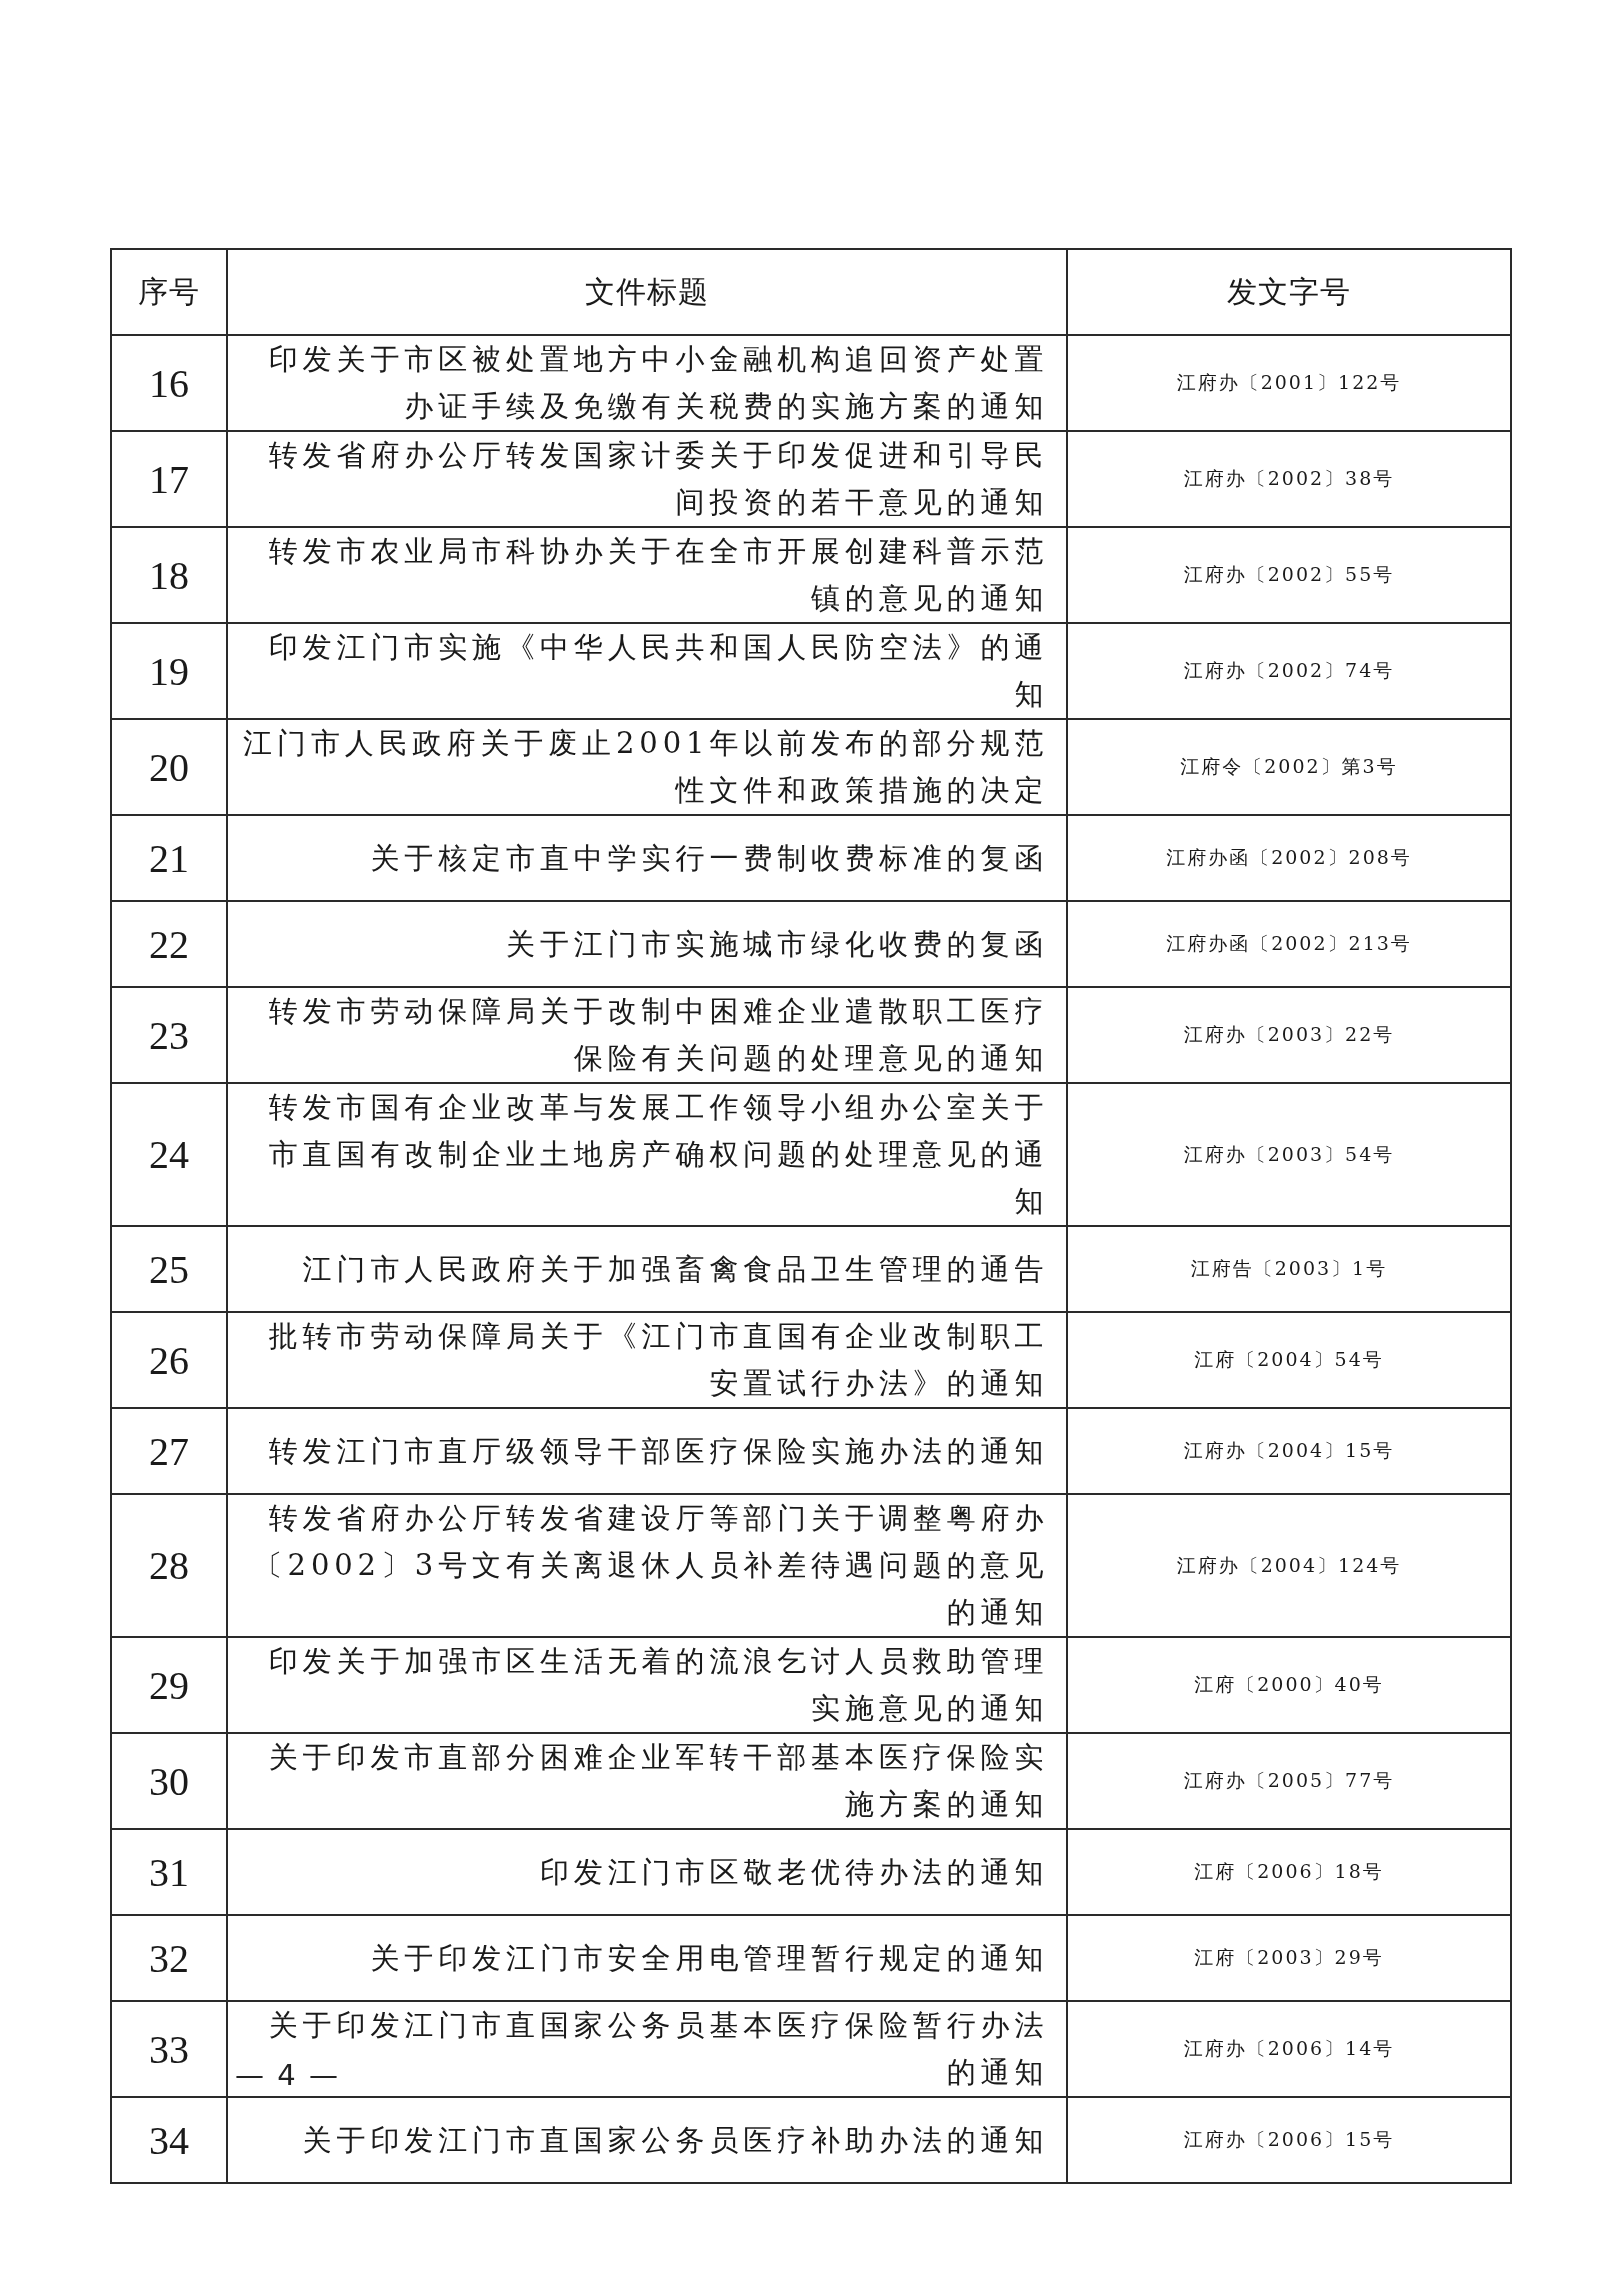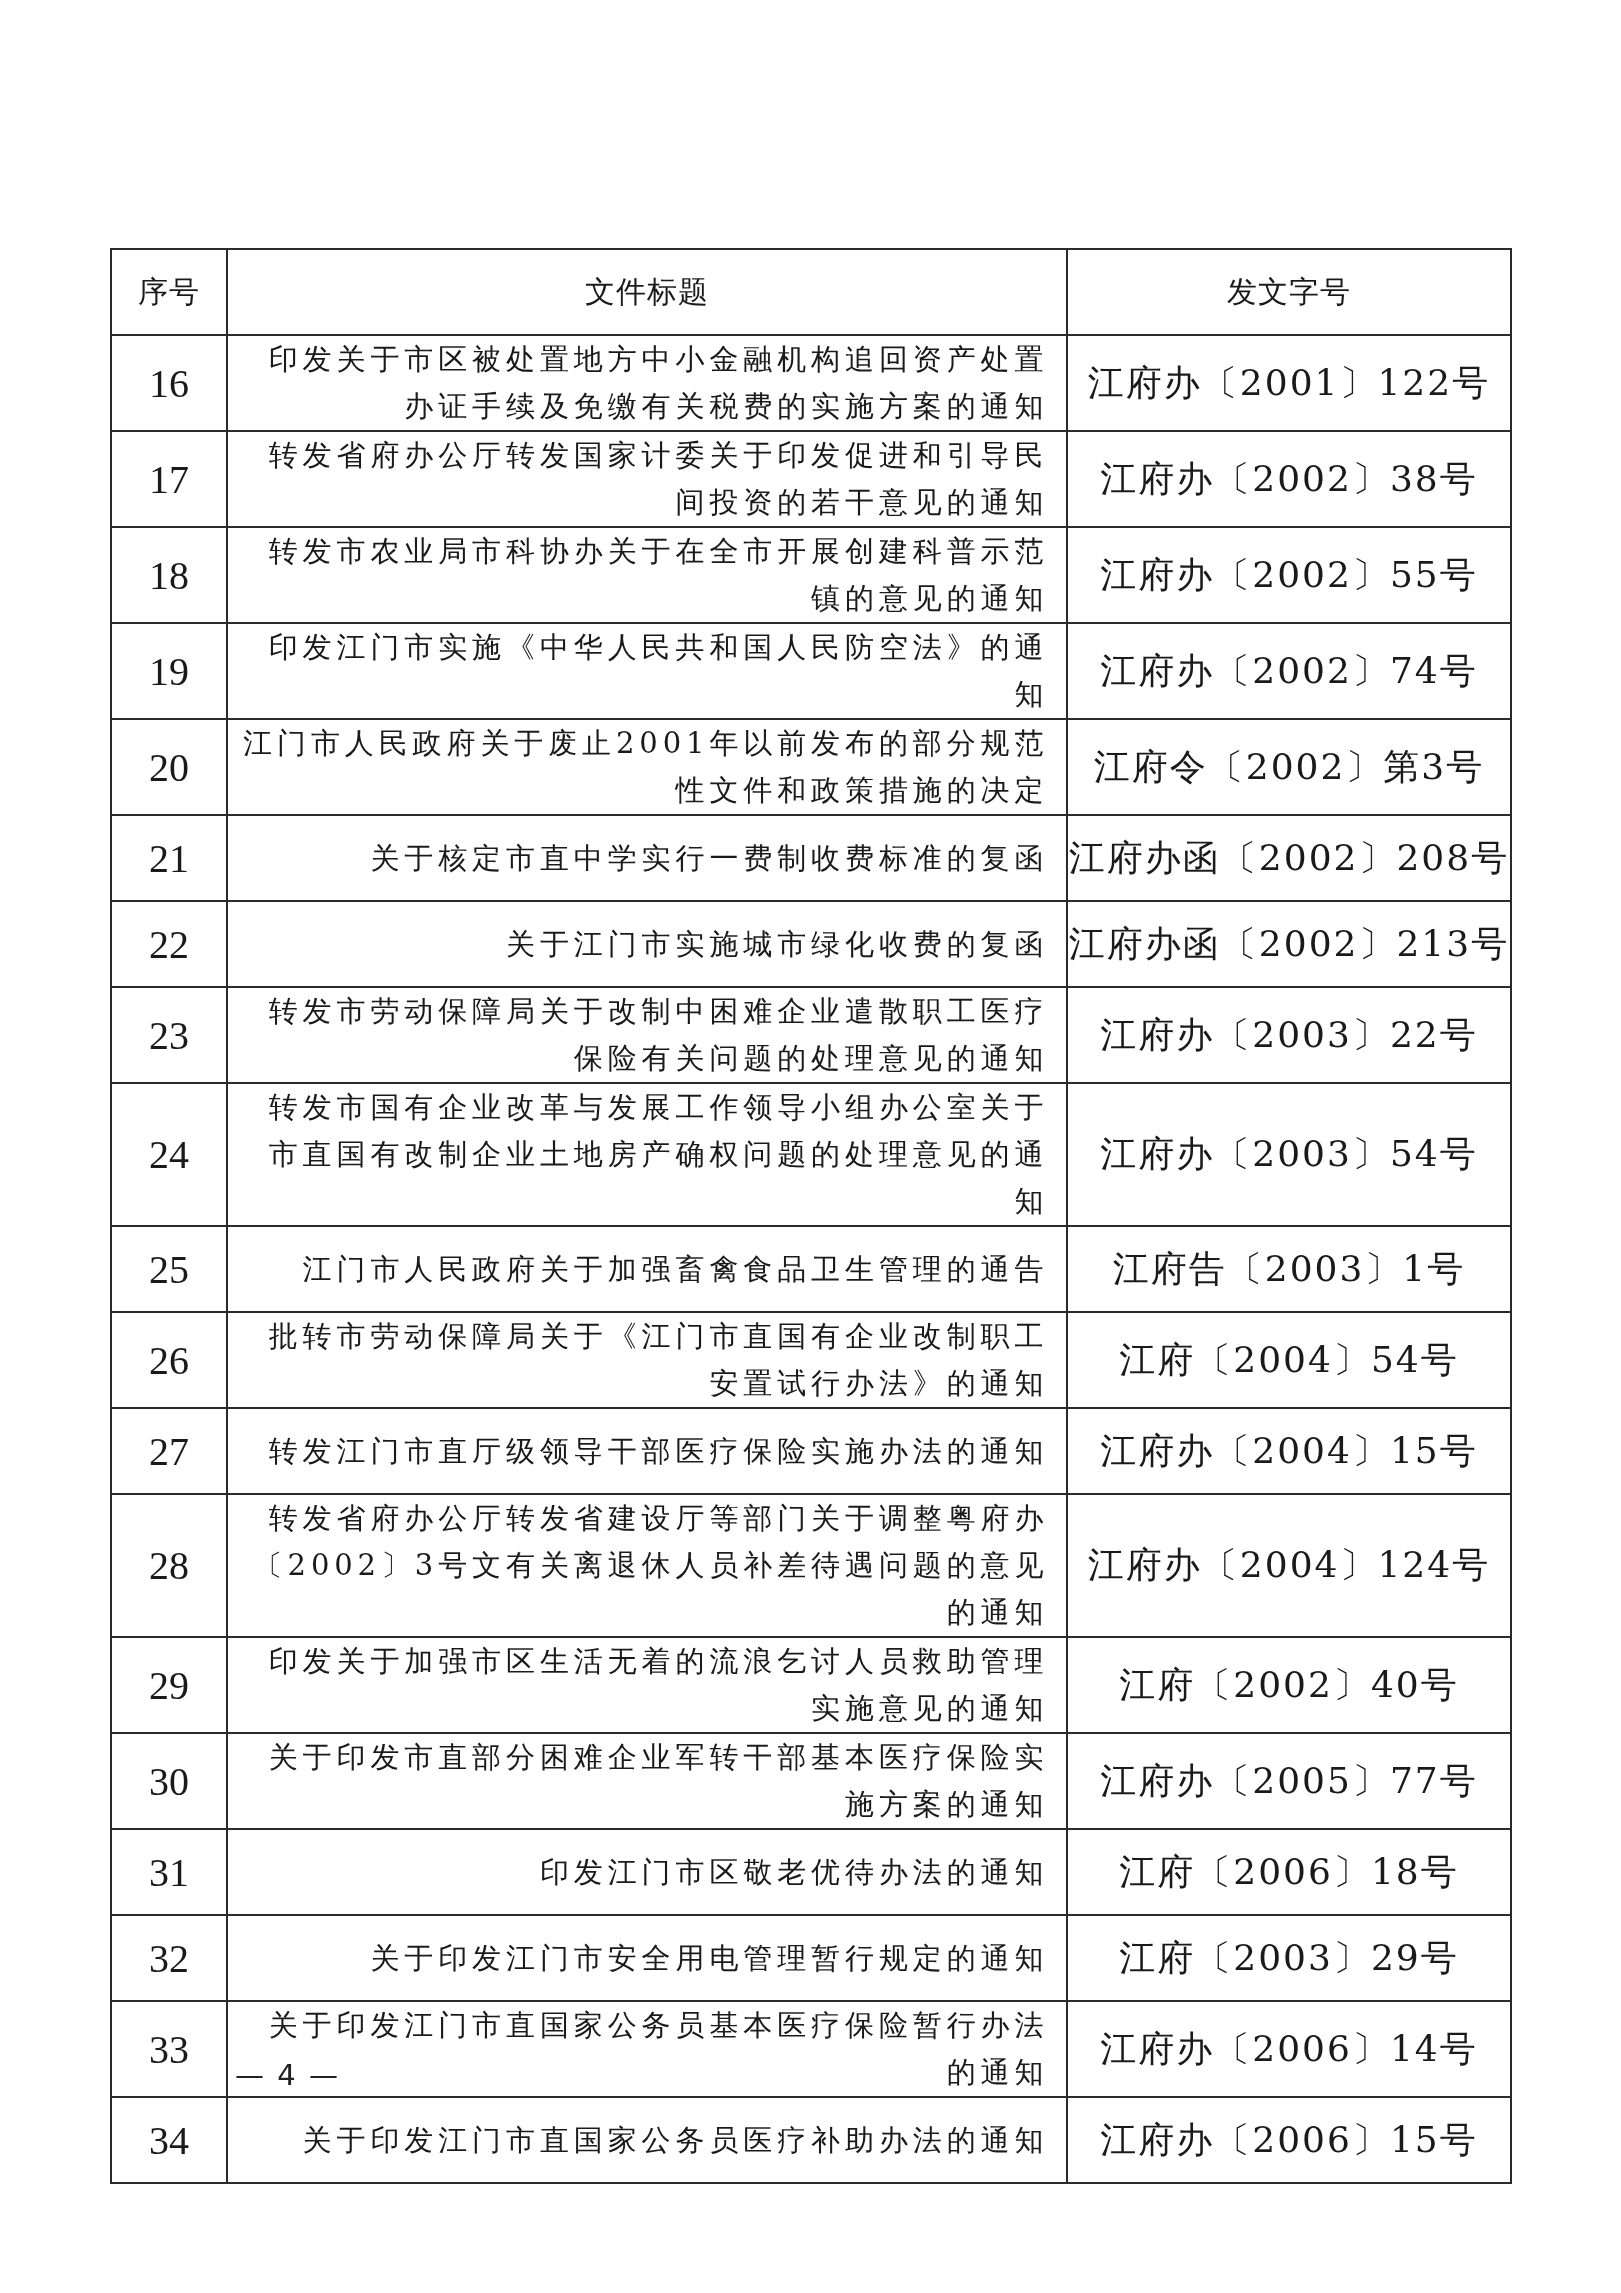--- a/index.html
+++ b/index.html
@@ -57,21 +57,21 @@
     }
     td.title {
       padding: 0 17.6px 0 13.7px !important;
       font-size: 29px;
       line-height: 47px;
       letter-spacing: 4.9px;
       text-align: right;
     }
     td.docno {
       text-align: center;
-      font-size: 36px;
+      font-size: 19px;
       letter-spacing: 2px;
       border-radius: 20px;
     }
     .page-number {
       position: absolute;
       left: 235px;
       top: 2058px;
       font-family: "DejaVu Sans", "Liberation Sans", sans-serif;
       font-size: 29px;
       color: #222;
@@ -157,21 +157,21 @@
         <td class="docno">江府办〔2004〕15号</td>
       </tr>
       <tr>
         <td class="seq">28</td>
         <td class="title">转发省府办公厅转发省建设厅等部门关于调整粤府办〔2002〕3号文有关离退休人员补差待遇问题的意见的通知</td>
         <td class="docno">江府办〔2004〕124号</td>
       </tr>
       <tr>
         <td class="seq">29</td>
         <td class="title">印发关于加强市区生活无着的流浪乞讨人员救助管理实施意见的通知</td>
-        <td class="docno">江府〔2002〕40号</td>
+        <td class="docno">江府〔2000〕40号</td>
       </tr>
       <tr>
         <td class="seq">30</td>
         <td class="title">关于印发市直部分困难企业军转干部基本医疗保险实施方案的通知</td>
         <td class="docno">江府办〔2005〕77号</td>
       </tr>
       <tr>
         <td class="seq">31</td>
         <td class="title">印发江门市区敬老优待办法的通知</td>
         <td class="docno">江府〔2006〕18号</td>

